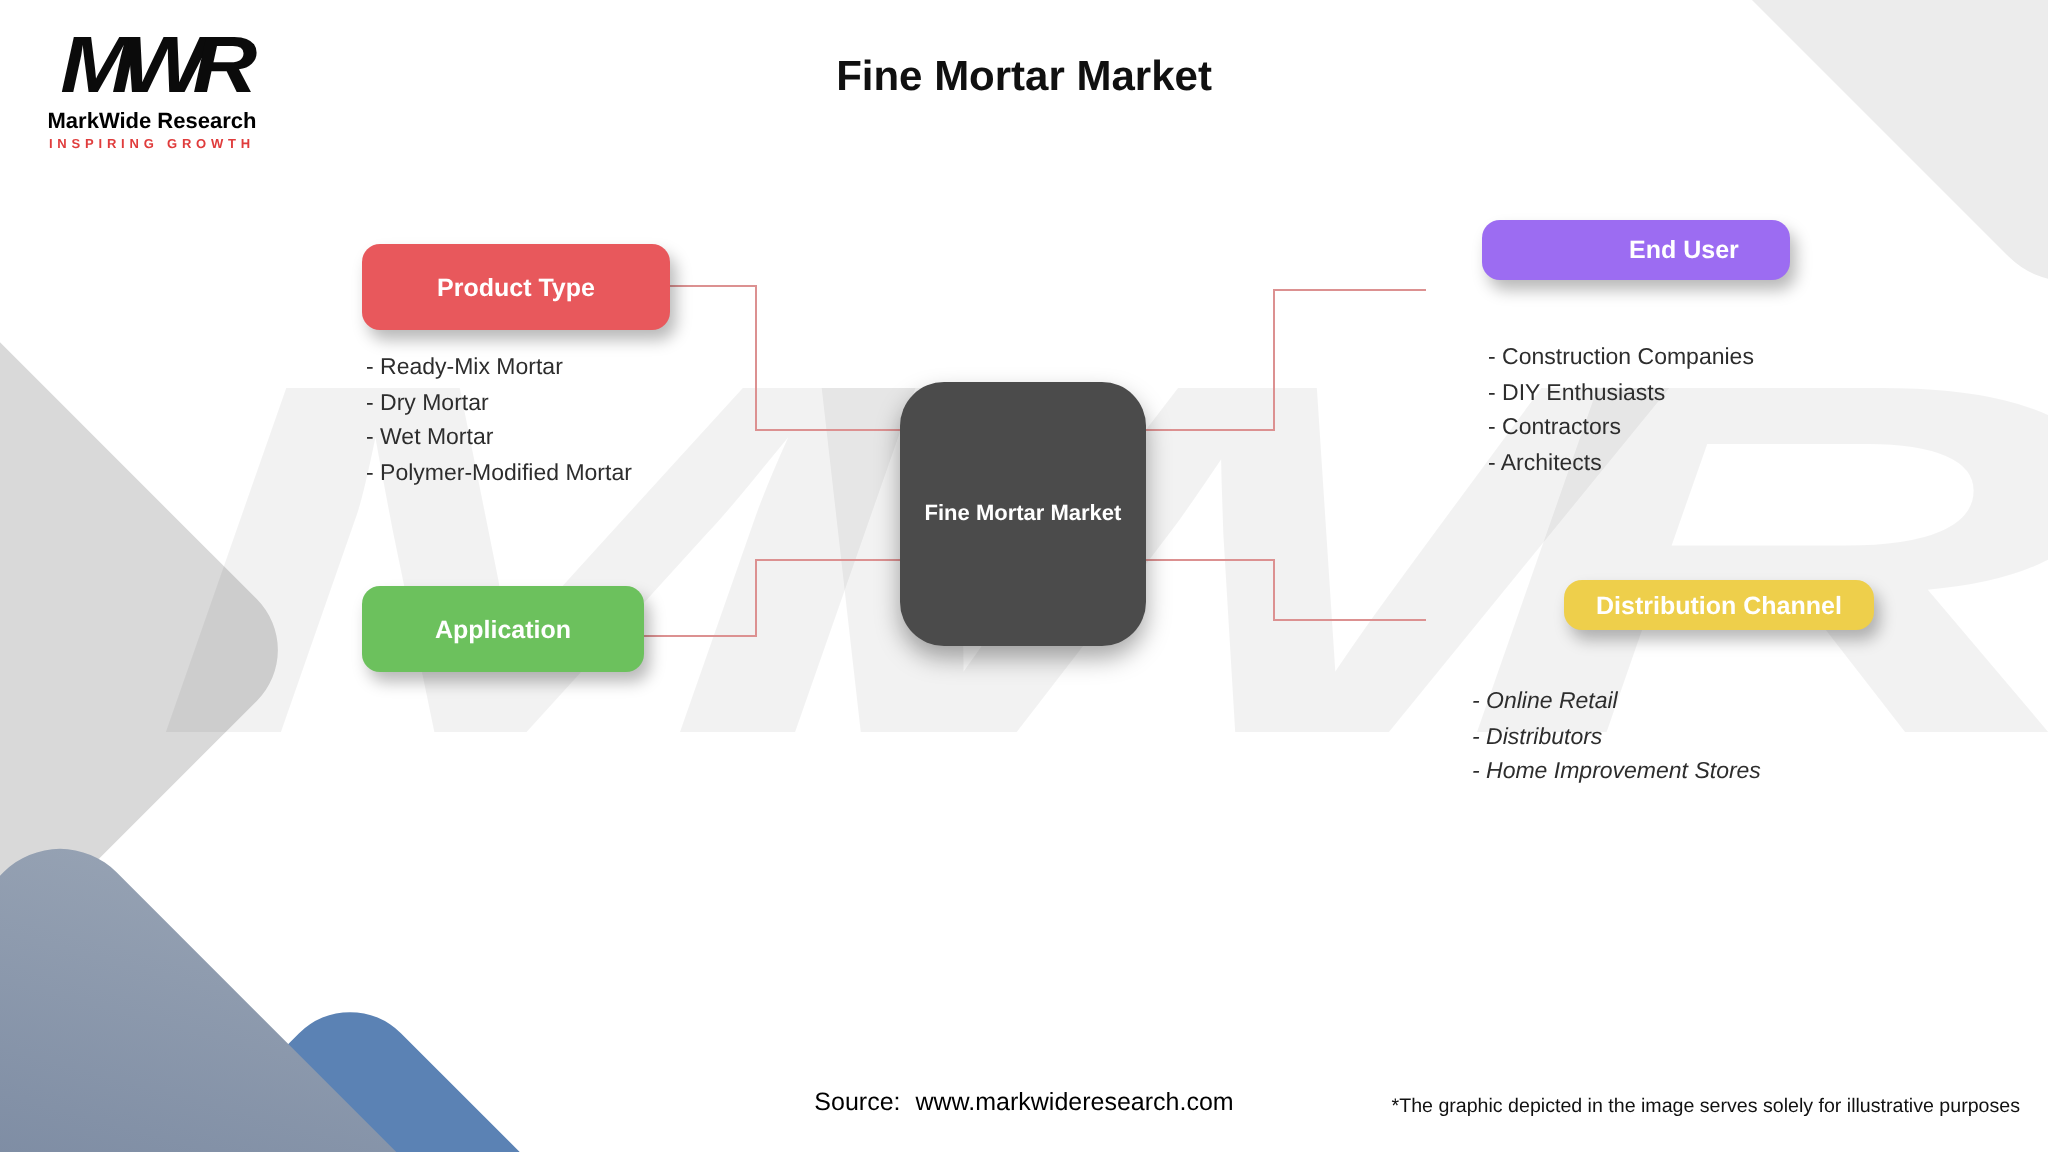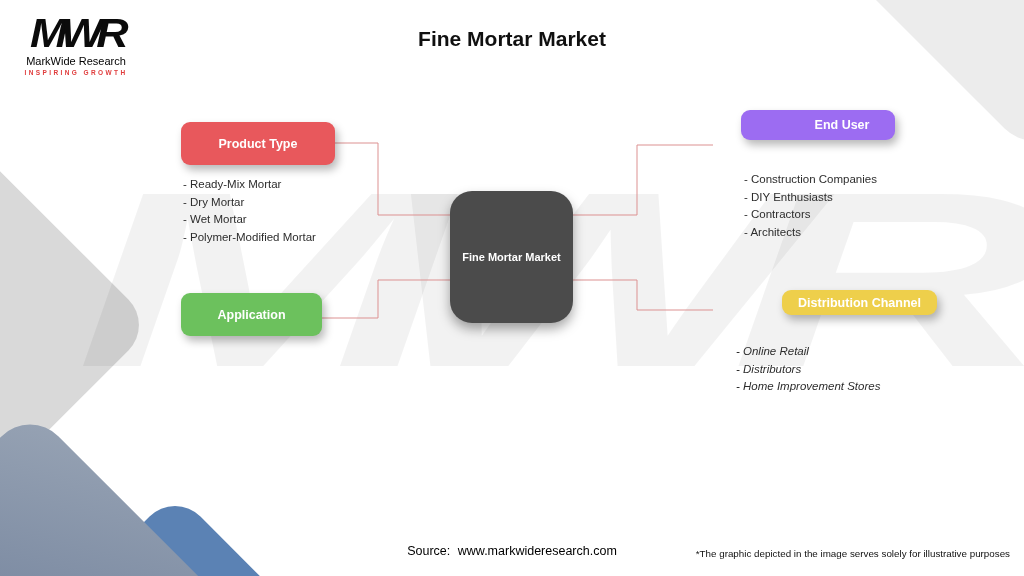--- a/index.html
+++ b/index.html
@@ -42,21 +42,21 @@
     z-index: 0; user-select: none;
   }
 
   
   .logo { position: absolute; left: 20px; top: 12px; width: 112px; text-align: center; z-index: 3; }
   .logo-acronym {
     font-size: 40px; line-height: 42px; font-weight: 800; font-style: italic;
     letter-spacing: -0.15em; color: #0b0b0b;
     transform: scaleX(1.12); transform-origin: center;
   }
-  .logo-name { font-size: 11px; font-weight: 400; color: #000; margin-top: 1px; }
+  .logo-name { font-size: 11px; font-weight: 700; color: #000; margin-top: 1px; }
   .logo-tagline {
     font-size: 6.5px; font-weight: 700; letter-spacing: 2.4px;
     text-transform: uppercase; margin-top: 2px;
   }
 
   .title {
     position: absolute; top: 27px; left: 0; width: 100%;
     text-align: center; font-size: 21px; font-weight: 700; color: #101010;
     z-index: 3;
   }

